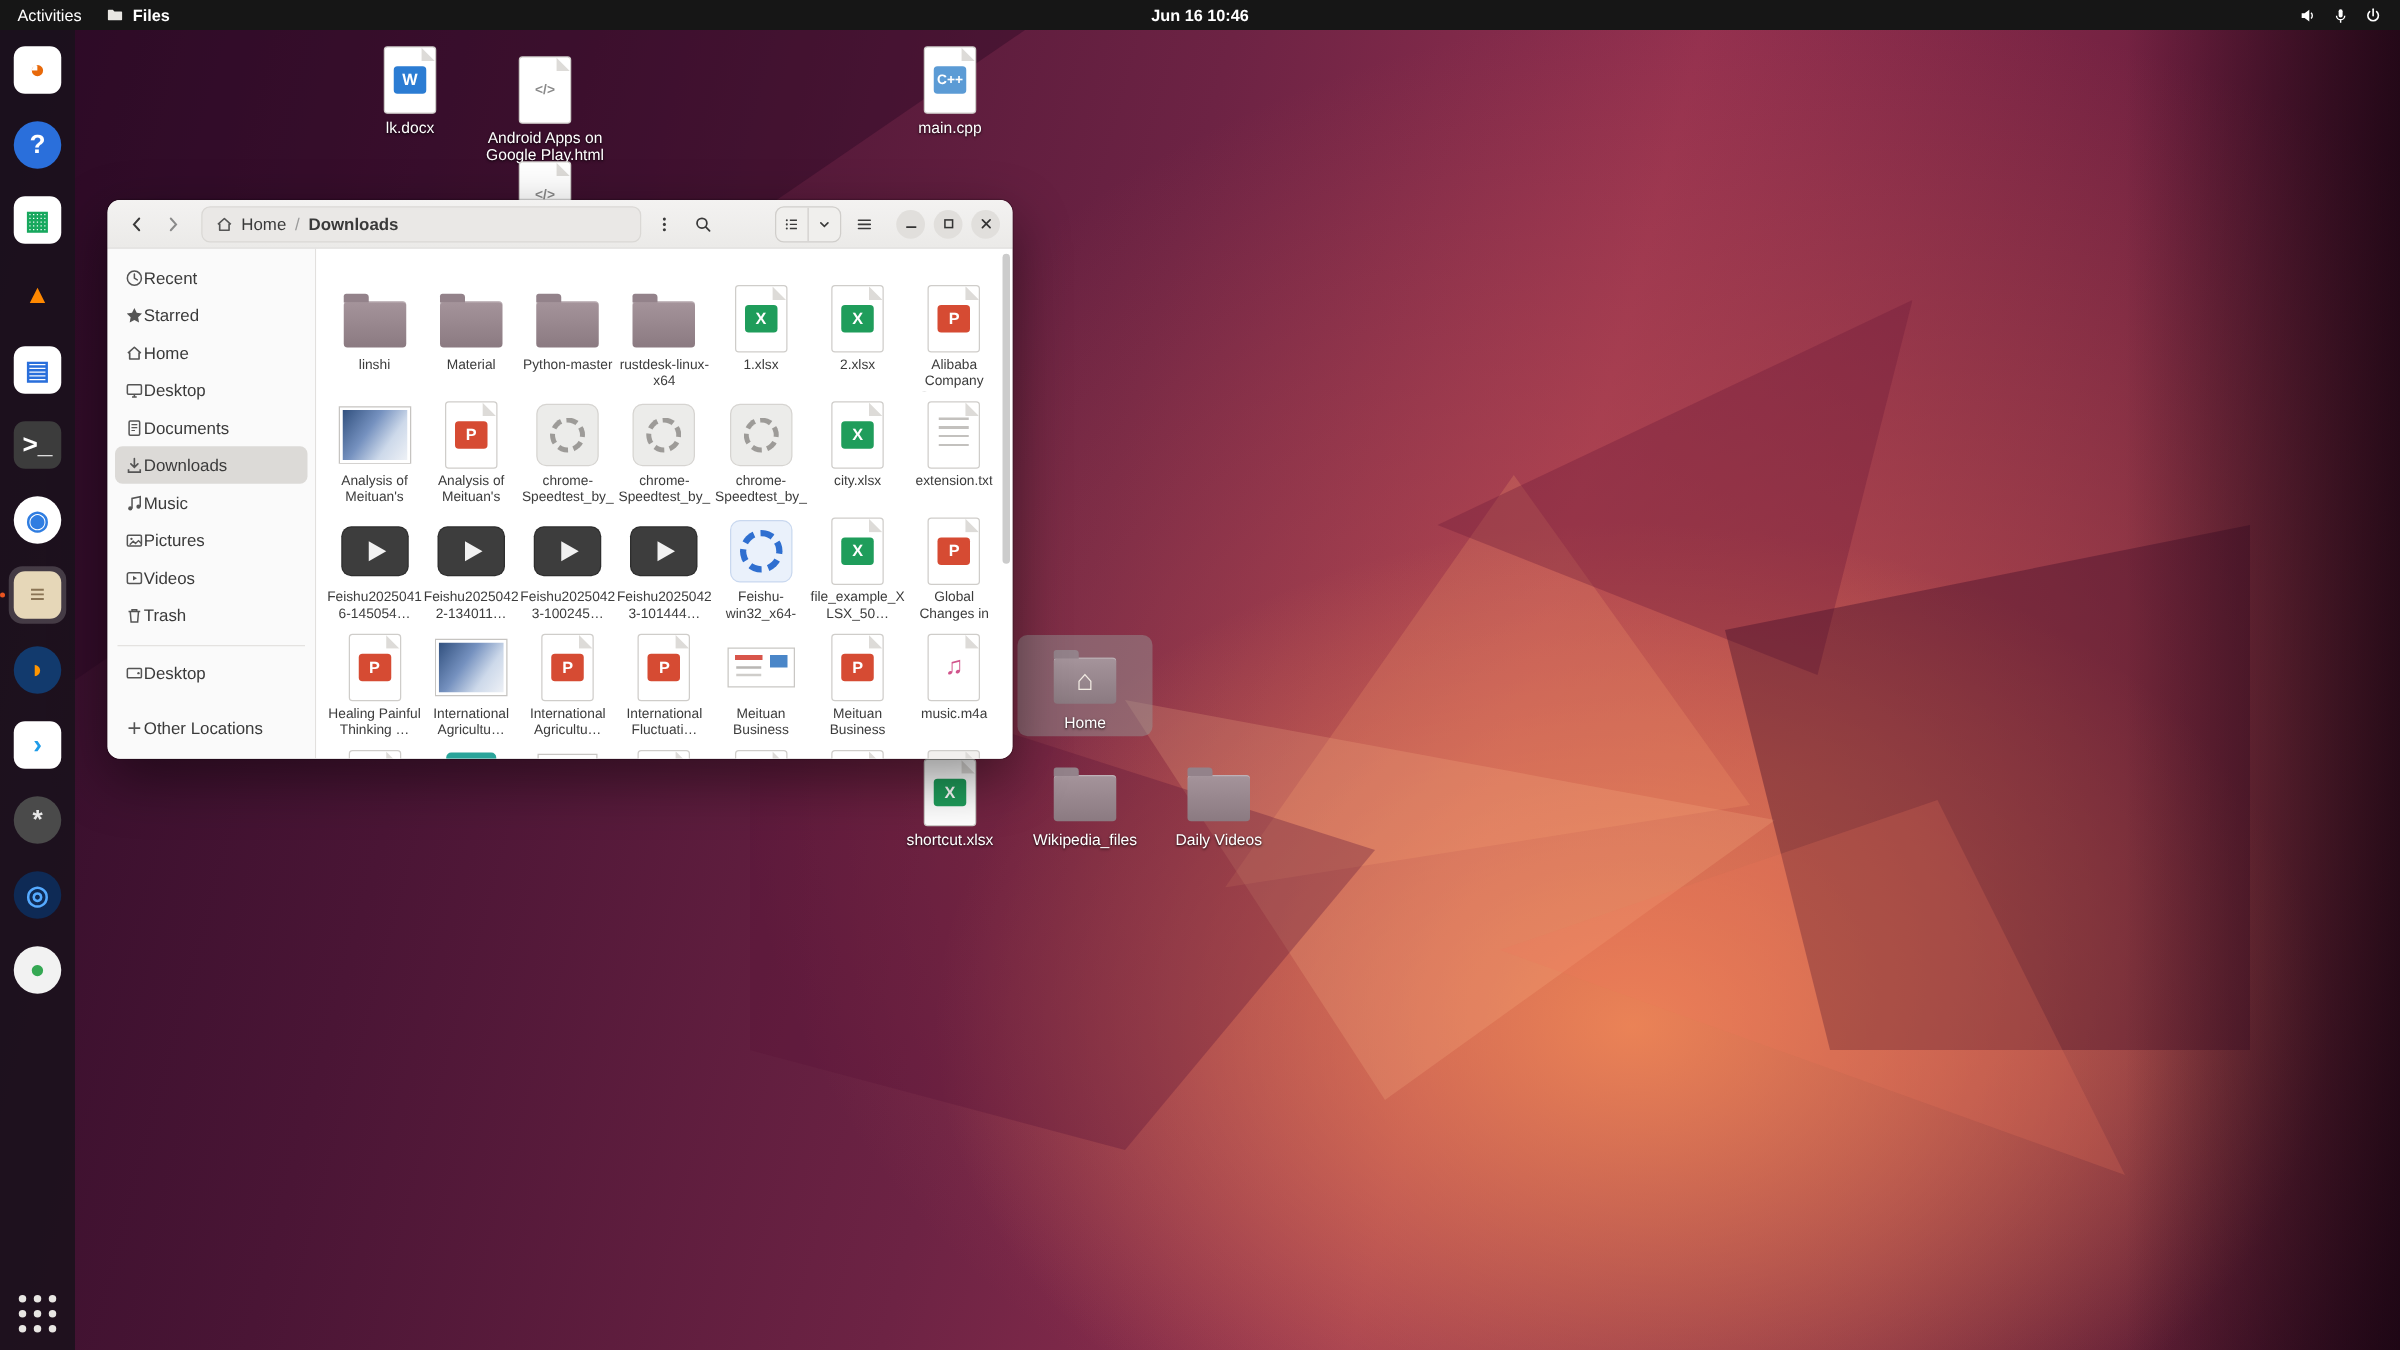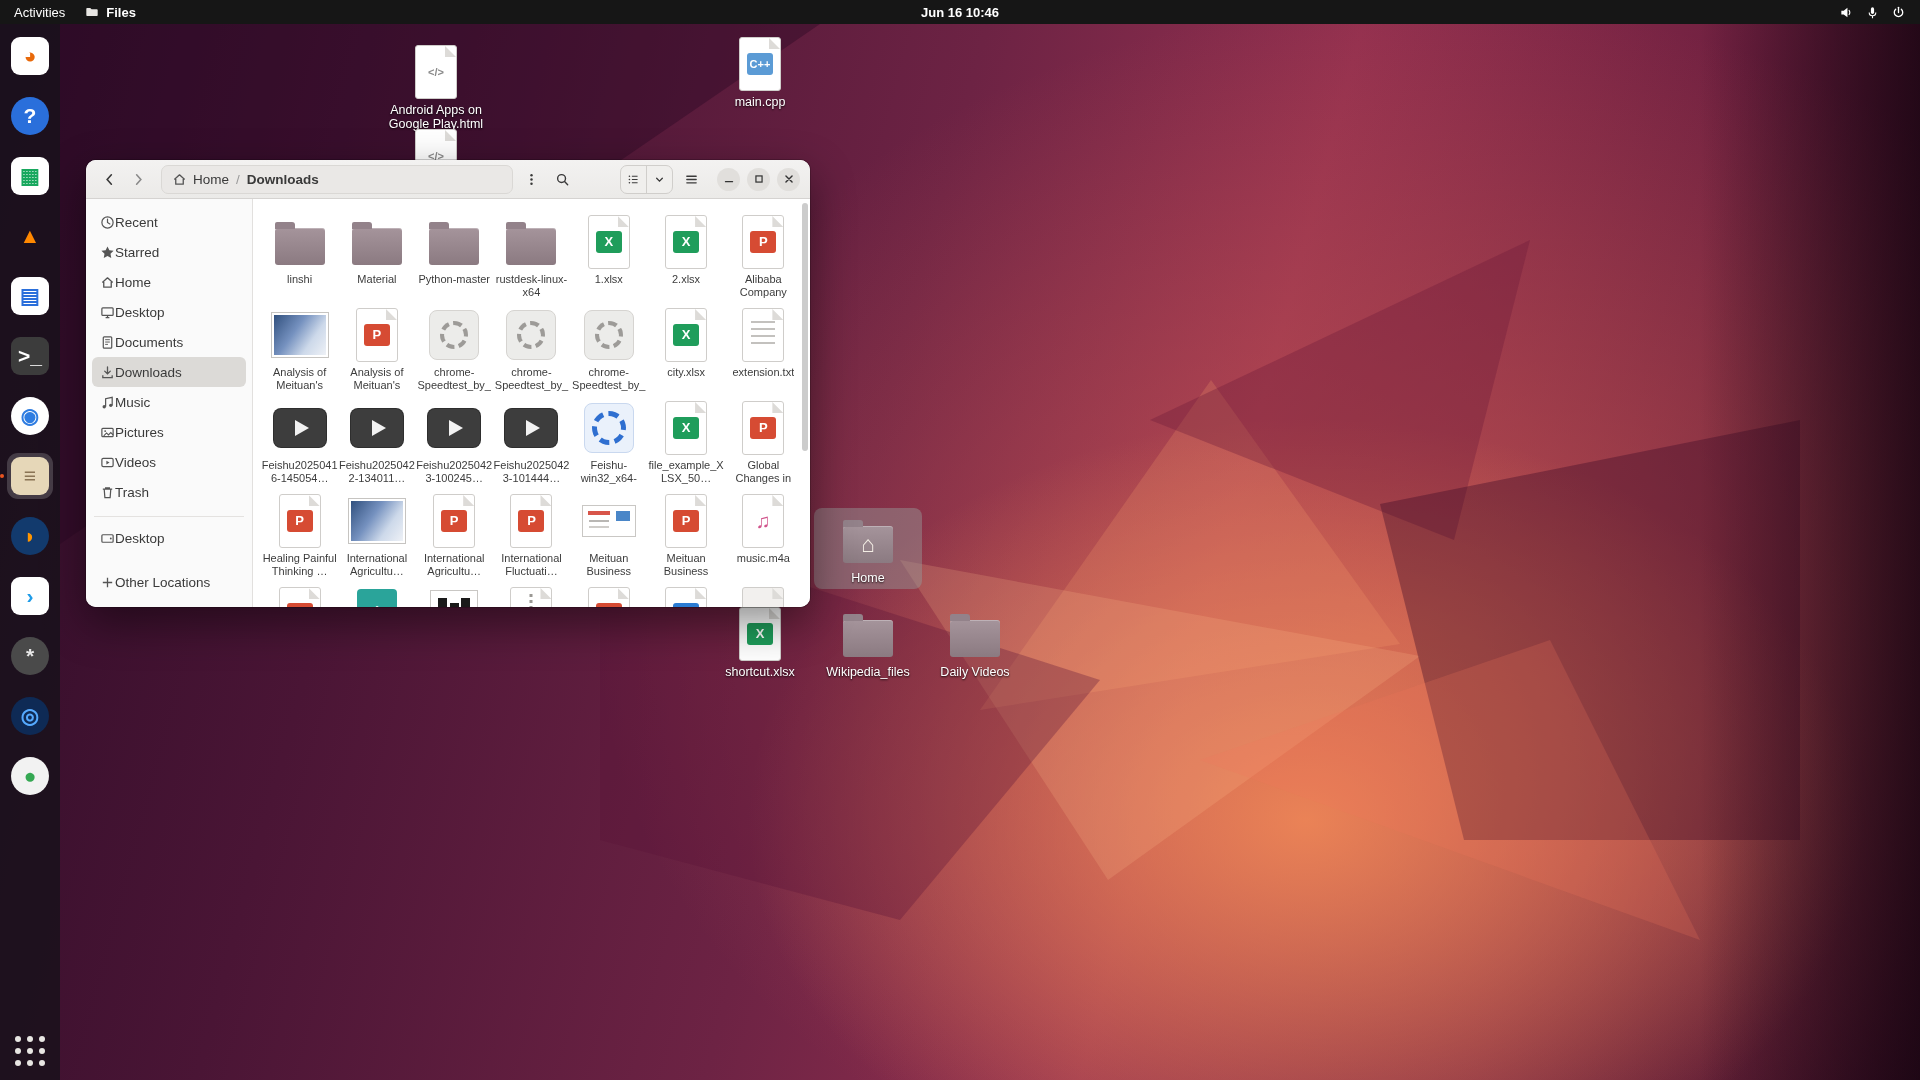--- a/index.html
+++ b/index.html
@@ -97,21 +97,21 @@
   .win-ctrl{width:23px;height:23px;border-radius:50%;background:#e1dfdc;display:flex;align-items:center;justify-content:center;margin-left:7px;}
   .window-body{flex:1;display:flex;min-height:0;}
   .sidebar{width:154px;flex:0 0 154px;background:#fafafa;border-right:1px solid #e2e0de;padding:8px 6px 10px;
     display:flex;flex-direction:column;font-size:13.5px;color:#3a3a3a;}
   .sb-item{display:flex;align-items:center;height:30px;flex:0 0 30px;padding:0 8px;border-radius:6px;}
   .sb-item.selected{background:#dcdad7;}
   .sb-ic{display:flex;width:15px;}
   .sb-divider{height:1px;background:#e4e2e0;margin:9px 2px 6px;}
   .sb-spacer{margin-top:auto;}
   .file-area{flex:1;position:relative;overflow:hidden;background:#fff;}
-  .file-grid{display:grid;grid-template-columns:repeat(7,1fr);grid-auto-rows:93px;padding:8px 8px 0;}
+  .file-grid{display:grid;grid-template-columns:repeat(7,1fr);grid-auto-rows:93px;padding:21px 8px 0;}
   .file-item{display:flex;flex-direction:column;align-items:center;padding-top:7px;overflow:hidden;}
   .f-label{font-size:11px;line-height:13px;text-align:center;color:#3c3c3c;margin-top:3px;max-width:78px;
     overflow-wrap:anywhere;display:-webkit-box;-webkit-line-clamp:4;-webkit-box-orient:vertical;overflow:hidden;}
   .vscroll{position:absolute;right:2px;top:4px;bottom:4px;width:6px;}
   .vthumb{position:absolute;top:0;height:62%;width:6px;border-radius:3px;background:rgba(0,0,0,.20);}
 </style>
 </head>
 <body>
 
 <div id="wallpaper">
@@ -210,20 +210,26 @@
       <span></span>
       <span></span>
       <span></span>
       <span></span>
       <span></span>
       <span></span>
     </div>
 </div>
 
 <div id="desktop-icons">
+    <div class="dt-item" style="left: 274px; top: 32px;">
+      <span class="icbox">
+        <span class="pgic t-word"></span>
+      </span>
+      <span class="dt-label">lk.docx</span>
+    </div>
     <div class="dt-item" style="left: 382px; top: 40px;">
       <span class="icbox">
         <span class="pgic t-code"></span>
       </span>
       <span class="dt-label">Android Apps on Google Play.html</span>
     </div>
     <div class="dt-item" style="left: 706px; top: 32px;">
       <span class="icbox">
         <span class="pgic t-cpp"></span>
       </span>

